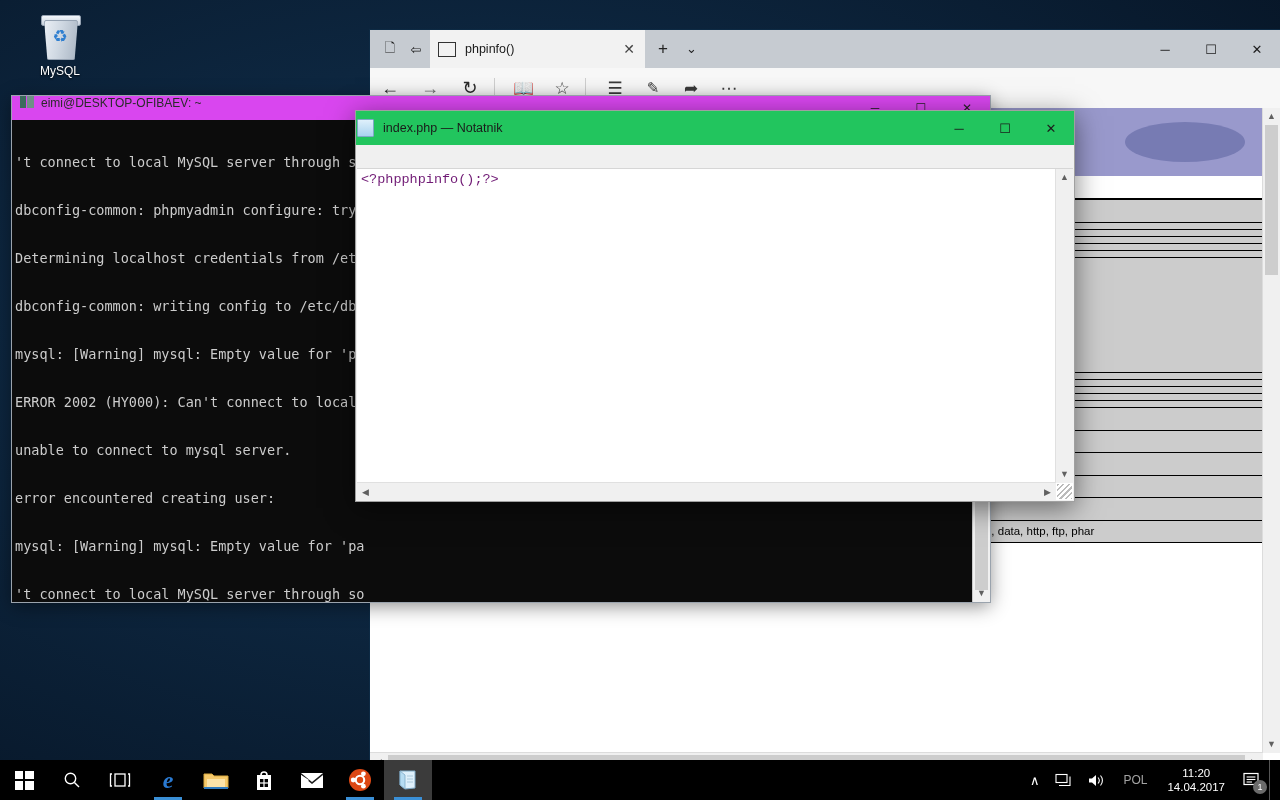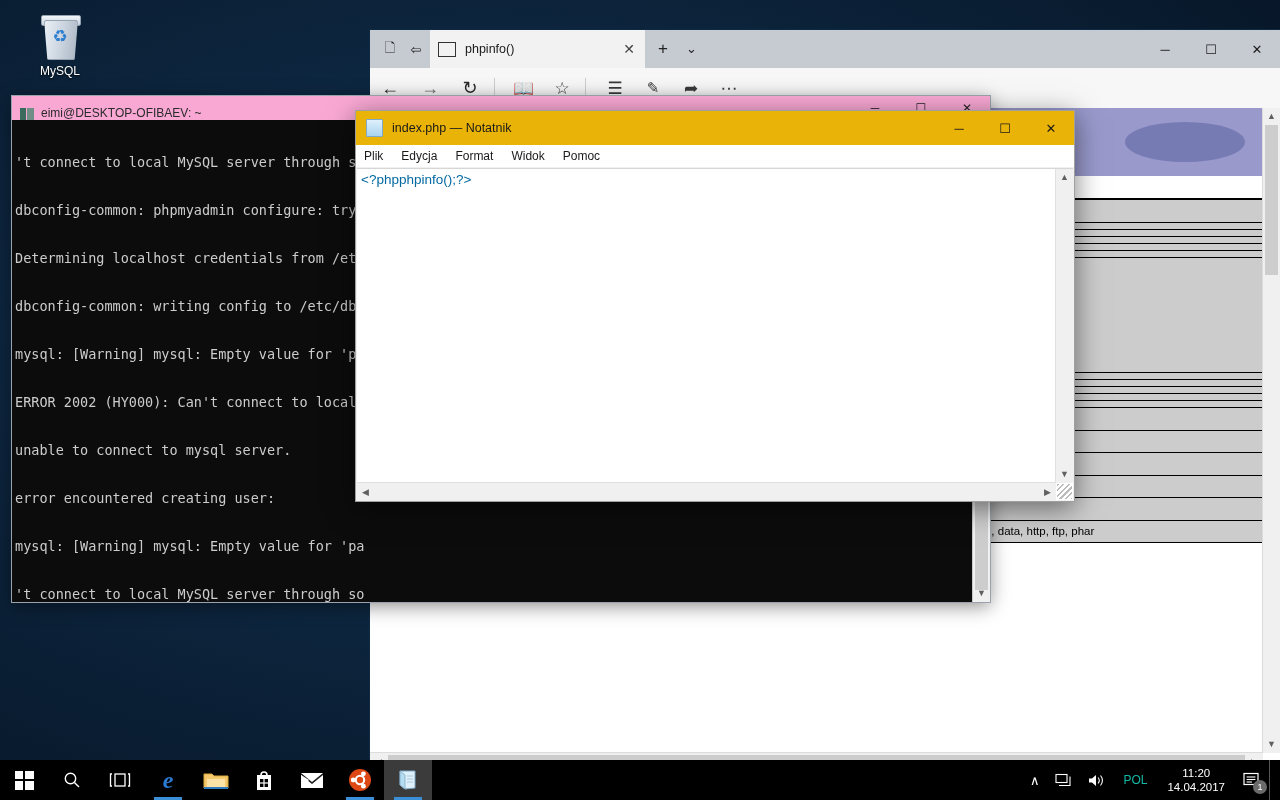--- a/index.html
+++ b/index.html
@@ -87,75 +87,75 @@
 
   .php-table{width:1205px;border-collapse:collapse;font-size:11.5px;}
   .php-table td{border:1px solid #000;padding:3px 6px;vertical-align:top;line-height:1.35;}
   .php-table td.k{background:#ccccff;font-weight:bold;color:#000;width:400px;}
   .php-table td.v{background:#cccccc;color:#000;}
   #php-top-strip{height:22px;background:#fff;border-bottom:1px solid #000;}
 
   
   #term-window{left:12px;top:96px;width:978px;height:506px;background:#fff;
     box-shadow:0 0 0 1px #9aa3ad,0 4px 18px rgba(0,0,0,.45);}
-  #term-title{height:24px;background:#f9a8d4;display:flex;align-items:flex-end;padding-left:8px;}
+  #term-title{height:24px;background:#d946ef;display:flex;align-items:flex-start;padding-left:8px;}
   #term-title .ic{width:14px;height:12px;margin-right:7px;position:relative;flex:0 0 auto;}
   #term-title .ic .a{position:absolute;left:0;top:0;width:6px;height:12px;background:#3a6b5c;}
   #term-title .ic .b{position:absolute;left:7px;top:0;width:7px;height:12px;background:#6f8f86;}
   #term-title .tt{font-size:12px;color:#2b2b2b;}
   #term-winbtns{position:absolute;right:0;top:0;height:24px;display:flex;}
   #term-winbtns div{width:46px;height:24px;display:flex;align-items:center;justify-content:center;
     font-size:12px;color:#222;}
   #term-body{position:absolute;left:0;top:24px;right:0;bottom:0;background:#0c0c0c;overflow:hidden;}
   #term-text{position:absolute;left:3px;top:2px;right:20px;
     font-family:"DejaVu Sans Mono","Liberation Mono",monospace;
     font-size:13.5px;line-height:16px;color:#cccccc;white-space:pre;}
   #term-scroll{position:absolute;right:0;top:0;bottom:0;width:17px;background:#f0f0f0;
     border-left:1px solid #c9c9c9;}
   #term-scroll .arw{height:17px;text-align:center;font-size:9px;color:#606060;line-height:17px;}
   #term-scroll .thumb{position:absolute;left:2px;right:2px;top:300px;height:170px;background:#cdcdcd;}
 
   
   #np-window{left:355px;top:110px;width:718px;height:390px;background:#f0f0f0;
     border:1px solid #a0a0a0;box-shadow:0 6px 26px rgba(0,0,0,.5);}
-  #np-title{height:34px;display:flex;align-items:center;padding-left:10px;background:#eab308;}
+  #np-title{height:34px;display:flex;align-items:center;padding-left:1px;background:#22c55e;}
   #np-title .ic{width:15px;height:16px;margin-right:9px;background:
     linear-gradient(180deg,#dff0fb,#a9d3ef);border:1px solid #7fa9c6;border-radius:1px;flex:0 0 auto;}
   #np-title .tt{font-size:12.5px;color:#1a1a1a;}
   #np-winbtns{position:absolute;right:0;top:0;height:34px;display:flex;}
   #np-winbtns div{width:46px;height:34px;display:flex;align-items:center;justify-content:center;
     font-size:13px;color:#1b1b1b;}
   #np-menu{height:22px;background:#fff;display:flex;align-items:center;padding-left:8px;}
   #np-menu span{font-size:12px;color:#1a1a1a;margin-right:18px;}
   #np-edit{position:absolute;left:1px;top:57px;right:1px;bottom:1px;background:#fff;
     border-top:1px solid #d6d6d6;}
   #np-text{position:absolute;left:4px;top:3px;right:20px;
-    font-family:Liberation Sans, sans-serif;
-    font-size:13.5px;color:#0369a1;white-space:pre;}
+    font-family:Liberation Mono, monospace;
+    font-size:13.5px;color:#701a75;white-space:pre;}
   #np-scroll-v{position:absolute;right:0;top:0;bottom:17px;width:17px;background:#f0f0f0;
     border-left:1px solid #e0e0e0;}
   #np-scroll-v .arw{height:17px;text-align:center;font-size:9px;color:#606060;line-height:17px;}
   #np-scroll-h{position:absolute;left:0;right:17px;bottom:0;height:17px;background:#f0f0f0;
     border-top:1px solid #e0e0e0;display:flex;align-items:center;}
   #np-scroll-h .arw{width:17px;text-align:center;font-size:9px;color:#606060;}
   #np-grip{position:absolute;right:1px;bottom:1px;width:15px;height:15px;
     background:repeating-linear-gradient(135deg,#bbb 0 1.5px,transparent 1.5px 4px);}
 
   
   #taskbar{left:0;bottom:0;width:1280px;height:40px;background:#000;display:flex;align-items:center;}
   .tb-item{width:48px;height:40px;display:flex;align-items:center;justify-content:center;position:relative;}
   .tb-item.running::after{content:"";position:absolute;bottom:0;left:10px;right:10px;height:3px;
     background:#3a8fd6;}
   .tb-item.active{background:#3b3b3b;}
   #tb-start .win{width:19px;height:19px;display:grid;grid-template-columns:1fr 1fr;
     grid-template-rows:1fr 1fr;gap:2.5px;}
   #tb-start .win i{background:#fff;display:block;}
   #tray{margin-left:auto;display:flex;align-items:center;height:40px;padding-right:4px;}
   #tray .ic{padding:0 8px;color:#fff;font-size:13px;display:flex;align-items:center;height:40px;}
-  #tray-lang{color:#14b8a6;font-size:12px;padding:0 10px;}
+  #tray-lang{color:#a3a3a3;font-size:12px;padding:0 10px;}
   #tray-clock{color:#fff;font-size:11.5px;line-height:14px;text-align:center;padding:0 10px;}
   #tray-notif{width:34px;height:40px;display:flex;align-items:center;justify-content:center;position:relative;}
   #tray-notif .badge{position:absolute;right:2px;bottom:6px;width:14px;height:14px;border-radius:50%;
     background:#6b6b6b;color:#fff;font-size:9px;display:flex;align-items:center;justify-content:center;}
   #show-desktop{width:6px;height:40px;border-left:1px solid #555;}
   .edge-e{font-family:"Liberation Serif",serif;font-style:italic;font-weight:bold;
     font-size:24px;color:#2a7ad2;line-height:24px;}
 </style>
 </head>
 <body>
@@ -370,27 +370,20 @@
 <div class="abs" id="np-window">
   <div id="np-title">
     <span class="ic"></span>
     <span class="tt">index.php — Notatnik</span>
     <span id="np-winbtns">
       <div>─</div>
       <div>☐</div>
       <div>✕</div>
     </span>
   </div>
-  <div id="np-menu">
-    <span>Plik</span>
-    <span>Edycja</span>
-    <span>Format</span>
-    <span>Widok</span>
-    <span>Pomoc</span>
-  </div>
   <div id="np-edit">
     <div id="np-text">&lt;?phpphpinfo();?&gt;</div>
     <div id="np-scroll-v">
       <div class="arw">▲</div>
       <div class="arw" style="position:absolute;bottom:0;left:0;right:0;">▼</div>
     </div>
     <div id="np-scroll-h">
       <div class="arw">◀</div>
       <div style="flex:1"></div>
       <div class="arw">▶</div>

